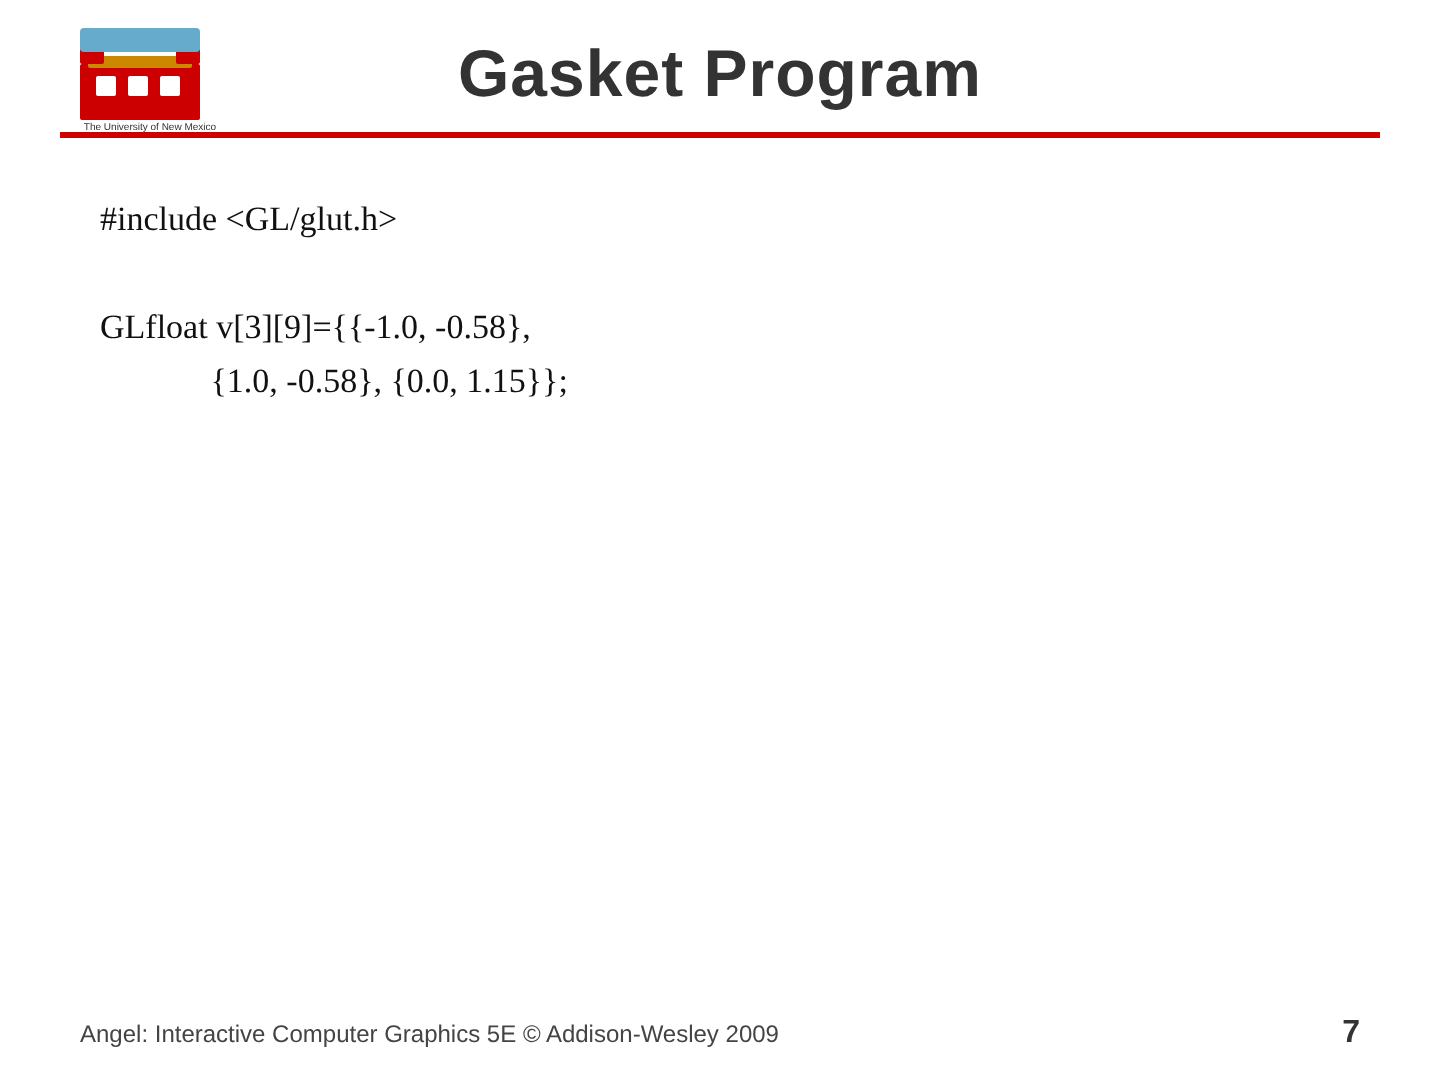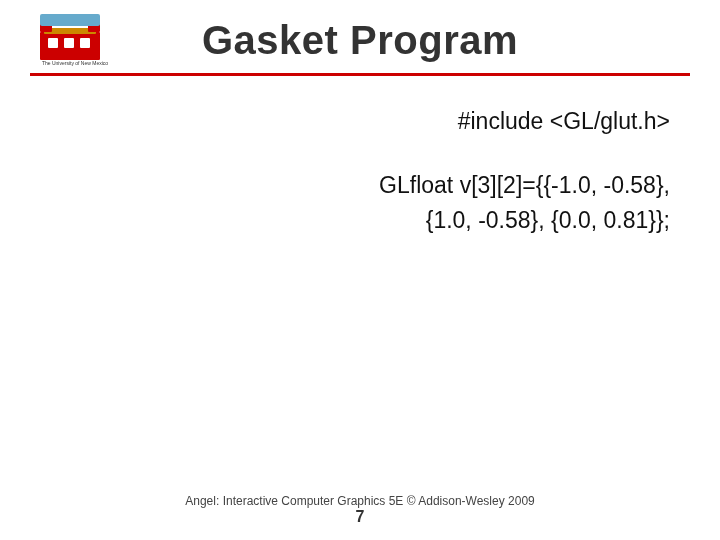--- a/index.html
+++ b/index.html
@@ -42,45 +42,44 @@
       width: 90px;
       height: 52px;
     }
 
     .title-area {
       width: 100%;
       text-align: center;
     }
 
     .slide-title {
-      font-size: 40px;
+      font-size: 33px;
       font-weight: bold;
       color: #333333;
       font-family: Arial, Helvetica, sans-serif;
       letter-spacing: 0.5px;
     }
 
     .divider {
       height: 3px;
       background: linear-gradient(to right, #cc0000, #cc0000);
       margin: 0 30px 0 30px;
       border: none;
     }
 
     
     .content {
       padding: 28px 50px 10px 50px;
     }
 
     .code-block {
-      font-family: Liberation Sans, sans-serif;
-      font-size: 23px;
+      font-family: Liberation Serif, serif;
+      font-size: 17px;
       color: #111111;
       line-height: 1.55;
-      text-align: right;
     }
 
     .code-line {
       display: block;
       white-space: pre;
     }
 
     .code-line.blank {
       height: 14px;
     }
@@ -88,21 +87,20 @@
     
     .footer {
       position: absolute;
       bottom: 14px;
       left: 0;
       right: 0;
       display: flex;
       justify-content: space-between;
       align-items: center;
       padding: 0 40px;
-      flex-direction: column;
     }
 
     .footer-text {
       font-size: 12px;
       color: #444444;
       font-family: Arial, Helvetica, sans-serif;
     }
 
     .page-number {
       font-size: 16px;
@@ -144,22 +142,22 @@
     </div>
   </div>
 
   <hr class="divider">
 
   <div class="content">
     <div class="code-block">
       <span class="code-line">#include &lt;GL/glut.h&gt;</span>
       <span class="code-line blank"> </span>
       <span class="code-line blank"> </span>
-      <span class="code-line">GLfloat v[3][2]={{-1.0, -0.58},</span>
-      <span class="code-line">             {1.0, -0.58}, {0.0, 0.81}};</span>
+      <span class="code-line">GLfloat v[3][9]={{-1.0, -0.58},</span>
+      <span class="code-line">             {1.0, -0.58}, {0.0, 1.15}};</span>
       <span class="code-line blank"> </span>
     </div>
   </div>
 
   <div class="footer">
     <span class="footer-text">Angel: Interactive Computer Graphics 5E © Addison-Wesley 2009</span>
     <span class="page-number">7</span>
   </div>
 
 </div>

